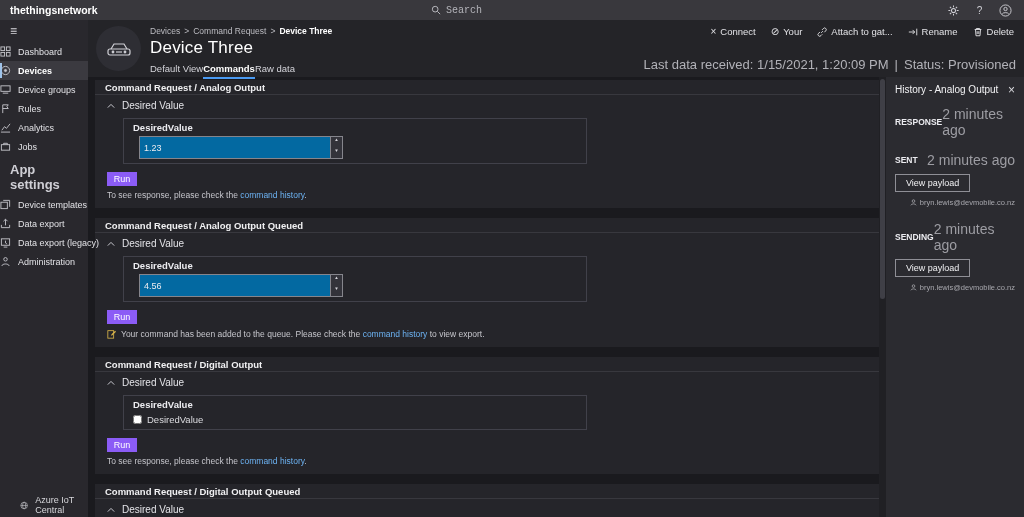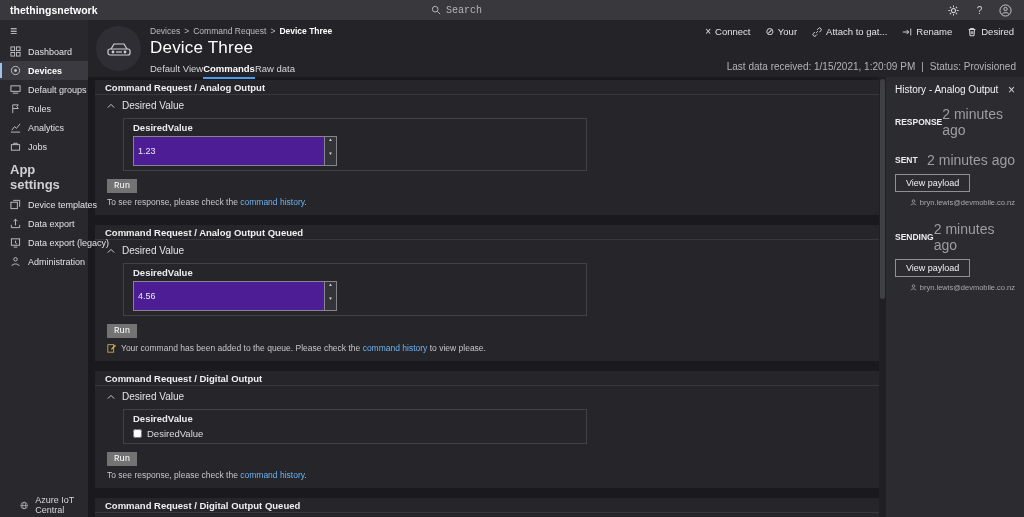--- a/index.html
+++ b/index.html
@@ -17,21 +17,21 @@
   .topbar-right { margin-left:auto; display:flex; align-items:center; gap:13px; padding-right:12px; color:#cfcfd5; }
   .topbar-right .tb-icon { width:13px; height:13px; display:flex; align-items:center; justify-content:center; cursor:pointer; }
   .help-glyph { font-size:10px; color:#cfcfd5; }
 
   
   .body { display:flex; height:497px; }
 
   
   .sidebar { width:88px; background:#29282d; display:flex; flex-direction:column; flex:none; font-size:9px; }
   .hamburger { height:22px; display:flex; align-items:center; padding-left:10px; color:#d8d8dc; font-size:12px; cursor:pointer; }
-  .side-item { height:19px; display:flex; align-items:center; gap:7px; padding-left:10px; color:#e2e2e6; cursor:pointer; white-space:nowrap; position:relative; }
+  .side-item { height:19px; display:flex; align-items:center; gap:7px; color:#e2e2e6; cursor:pointer; white-space:nowrap; position:relative; }
   .side-item svg { width:11px; height:11px; flex:none; color:#c4c4ca; }
   .side-item.active { background:#3b3a40; }
   .side-item.active::before { content:""; position:absolute; left:0; top:2px; bottom:2px; width:2px; background:#9fc3ea; }
   .side-item.active .lbl { font-weight:bold; color:#fff; }
   .side-section { padding:6px 0 3px 10px; font-weight:bold; color:#cfcfd5; font-size:13px; }
   .side-footer { margin-top:auto; height:24px; display:flex; align-items:center; gap:7px; padding-left:20px; color:#d8d8dc; }
   .side-footer svg { width:11px; height:11px; color:#c4c4ca; }
 
   
   .main { flex:1; display:flex; flex-direction:column; min-width:0; }
@@ -44,41 +44,41 @@
   .breadcrumb .crumb { cursor:pointer; }
   .breadcrumb .crumb.current { color:#fff; font-weight:bold; cursor:default; }
   .page-title { font-size:17px; color:#ffffff; margin-top:2px; letter-spacing:0.2px; }
   .tabs { display:flex; margin-top:5px; font-size:9.5px; color:#d4d4da; }
   .tab { padding-bottom:3px; cursor:pointer; border-bottom:2px solid transparent; }
   .tab.active { color:#fff; font-weight:bold; border-bottom-color:#4a9af2; }
   .toolbar { position:absolute; right:10px; top:6px; display:flex; gap:15px; font-size:9.5px; color:#e2e2e6; }
   .tool-btn { display:flex; align-items:center; gap:4px; cursor:pointer; white-space:nowrap; }
   .tool-btn .glyph { font-size:10px; line-height:10px; }
   .tool-btn svg { width:10px; height:10px; }
-  .status-line { position:absolute; right:8px; bottom:5px; font-size:10px; color:#b2b2b8; display:flex; gap:6px; }
+  .status-line { position:absolute; right:8px; bottom:5px; font-size:13px; color:#b2b2b8; display:flex; gap:6px; }
 
   
   .content { flex:1; display:flex; background:#1a1a1e; overflow:hidden; }
   .panels-col { width:791px; flex:none; padding:3px 0 0 7px; overflow:hidden; }
 
   .panel { background:#25252a; margin-bottom:10px; }
   .panel-header { height:15px; padding:0 10px; display:flex; align-items:center; font-size:9.5px; font-weight:bold; color:#f0f0f2; border-bottom:1px solid #38383e; }
   .panel-body { padding:5px 12px 8px 12px; }
   .section-row { height:11px; display:flex; align-items:center; gap:7px; font-size:10px; color:#e4e4e8; margin-bottom:7px; cursor:pointer; }
   .section-row svg { width:8px; height:6px; color:#cfcfd5; }
   .fieldset { margin-left:16px; width:464px; border:1px solid #41414a; padding:4px 9px; }
   .field-label { font-size:9.5px; font-weight:bold; color:#ececf0; line-height:10px; margin-bottom:3px; }
-  .input-wrap { width:204px; height:30px; border:1px solid #85858c; display:flex; background:#4c1d95; }
+  .input-wrap { width:204px; height:23px; border:1px solid #85858c; display:flex; background:#0369a1;margin-left:6px; }
   .input-wrap input { flex:1; min-width:0; background:transparent; border:none; outline:none; color:#ececf0; font-size:9px; padding:0 4px; font-family:inherit; }
   .spinner { width:12px; border-left:1px solid #85858c; display:flex; flex-direction:column; background:#33333a; cursor:pointer; }
   .spinner span { flex:1; font-size:4.5px; line-height:6px; text-align:center; color:#d4d4da; }
   .check-row { display:flex; align-items:center; gap:5px; height:12px; }
   .check-row input { width:9px; height:9px; accent-color:#4a9af0; background:#26262b; cursor:pointer; }
   .check-row .cb-label { font-size:9.5px; color:#dcdce0; }
-  .run-btn { display:block; margin-top:8px; width:30px; height:14px; background:#737373; color:#fff; border:none; font-size:9px; font-family:Liberation Mono, monospace; cursor:pointer; line-height:12px; }
+  .run-btn { display:block; margin-top:8px; width:30px; height:14px; background:#8b5cf6; color:#fff; border:none; font-size:9px; font-family:Liberation Sans, sans-serif; cursor:pointer; line-height:12px; }
   .helper { margin-top:5px; font-size:8.5px; line-height:9px; color:#c6c6cc; display:flex; align-items:center; gap:4px; }
   .helper a { color:#6cb2f2; text-decoration:none; cursor:pointer; }
   .q-icon { width:10px; height:10px; flex:none; }
 
   
   .vscroll { width:7px; flex:none; background:#202024; position:relative; }
   .vscroll .thumb { position:absolute; left:1px; right:1px; top:2px; height:220px; background:#3f3f46; border-radius:3px; cursor:pointer; }
 
   
   .history { flex:1; background:#2b2b30; padding:7px 9px; font-size:9px; }
@@ -144,21 +144,21 @@
             <circle cx="6" cy="6" r="4.5"></circle>
             <circle cx="6" cy="6" r="1.2" fill="currentColor"></circle>
           </svg>
         <span class="lbl">Devices</span>
       </div>
       <div class="side-item">
         <svg viewBox="0 0 12 12" fill="none" stroke="currentColor" stroke-width="1">
             <rect x="1" y="2" width="10" height="6"></rect>
             <line x1="3" y1="10" x2="9" y2="10"></line>
           </svg>
-        <span class="lbl">Default groups</span>
+        <span class="lbl">Device groups</span>
       </div>
       <div class="side-item">
         <svg viewBox="0 0 12 12" fill="none" stroke="currentColor" stroke-width="1">
             <path d="M3 11V2h6L7.5 4 9 6H3"></path>
           </svg>
         <span class="lbl">Rules</span>
       </div>
       <div class="side-item">
         <svg viewBox="0 0 12 12" fill="none" stroke="currentColor" stroke-width="1">
             <path d="M1 11h10M2 9l3-4 2 2 4-5"></path>
@@ -260,21 +260,21 @@
           <span class="tool-btn">
             <svg viewBox="0 0 12 12" fill="none" stroke="currentColor" stroke-width="1.1">
                 <path d="M1 6h7M5.5 3.5L8 6l-2.5 2.5M10.5 2v8"></path>
               </svg>
             <span>Rename</span>
           </span>
           <span class="tool-btn">
             <svg viewBox="0 0 12 12" fill="none" stroke="currentColor" stroke-width="1.1">
                 <path d="M2 3h8M4 3V1.8h4V3M3 3l0.6 7.5h4.8L9 3M5 5v3.5M7 5v3.5"></path>
               </svg>
-            <span>Desired</span>
+            <span>Delete</span>
           </span>
         </div>
 
         <div class="status-line">
           <span>Last data received: 1/15/2021, 1:20:09 PM</span>
           <span>|</span>
           <span>Status: Provisioned</span>
         </div>
       </div>
 
@@ -326,21 +326,21 @@
                       <span>▼</span>
                     </span>
                 </div>
               </div>
               <button class="run-btn">Run</button>
               <div class="helper">
                 <svg class="q-icon" viewBox="0 0 12 12">
                     <rect x="1" y="2" width="7" height="9" fill="none" stroke="#d9b44a" stroke-width="1"></rect>
                     <path d="M10.8 3.2L6.5 7.5l-1.6 0.5 0.5-1.6 4.3-4.3z" fill="#d9b44a"></path>
                   </svg>
-                <span><span>Your command has been added to the queue. Please check the </span><a>command history</a><span> to view please.</span></span>
+                <span><span>Your command has been added to the queue. Please check the </span><a>command history</a><span> to view export.</span></span>
               </div>
             </div>
           </section>
 
           <section class="panel">
             <div class="panel-header">Command Request / Digital Output</div>
             <div class="panel-body">
               <div class="section-row">
                 <svg viewBox="0 0 10 7" fill="none" stroke="currentColor" stroke-width="1.2">
                     <polyline points="1,5.5 5,1.5 9,5.5"></polyline>

